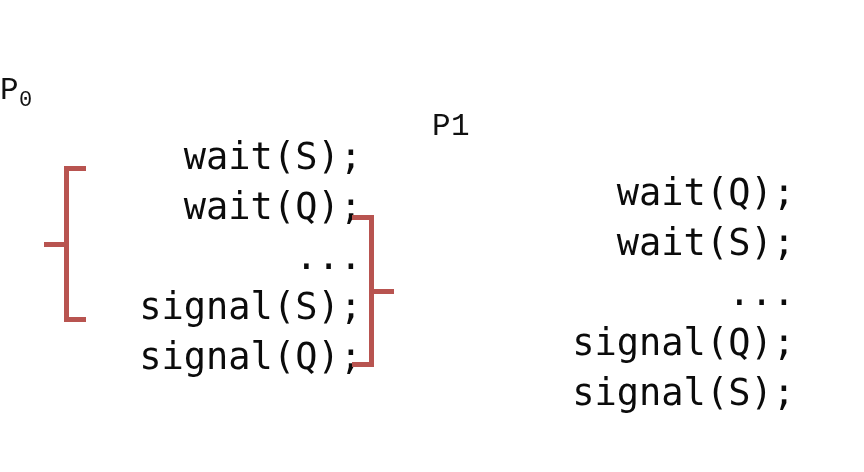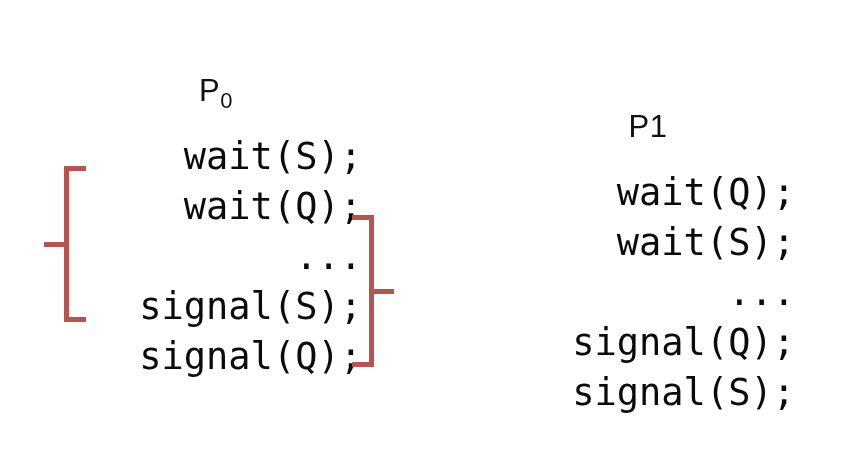--- a/index.html
+++ b/index.html
@@ -30,22 +30,21 @@
     height: 472px;
   }
   #panel-p0 { left: 0; }
   #panel-p1 { left: 432px; margin-top: 36px; }
 
   .panel-title {
     position: absolute;
     top: 74px;
     left: 0;
     width: 432px;
-    text-align: center;
-    font-family: Liberation Sans, sans-serif;
+    font-family: Liberation Mono, monospace;
     font-size: 31px;
     line-height: 34px;
     letter-spacing: 0.5px;
     color: #111111;
     white-space: pre;
   }
   
   #panel-p0 .panel-title { padding-right: 12px; }
   #panel-p1 .panel-title { padding-right: 18px; }
 

